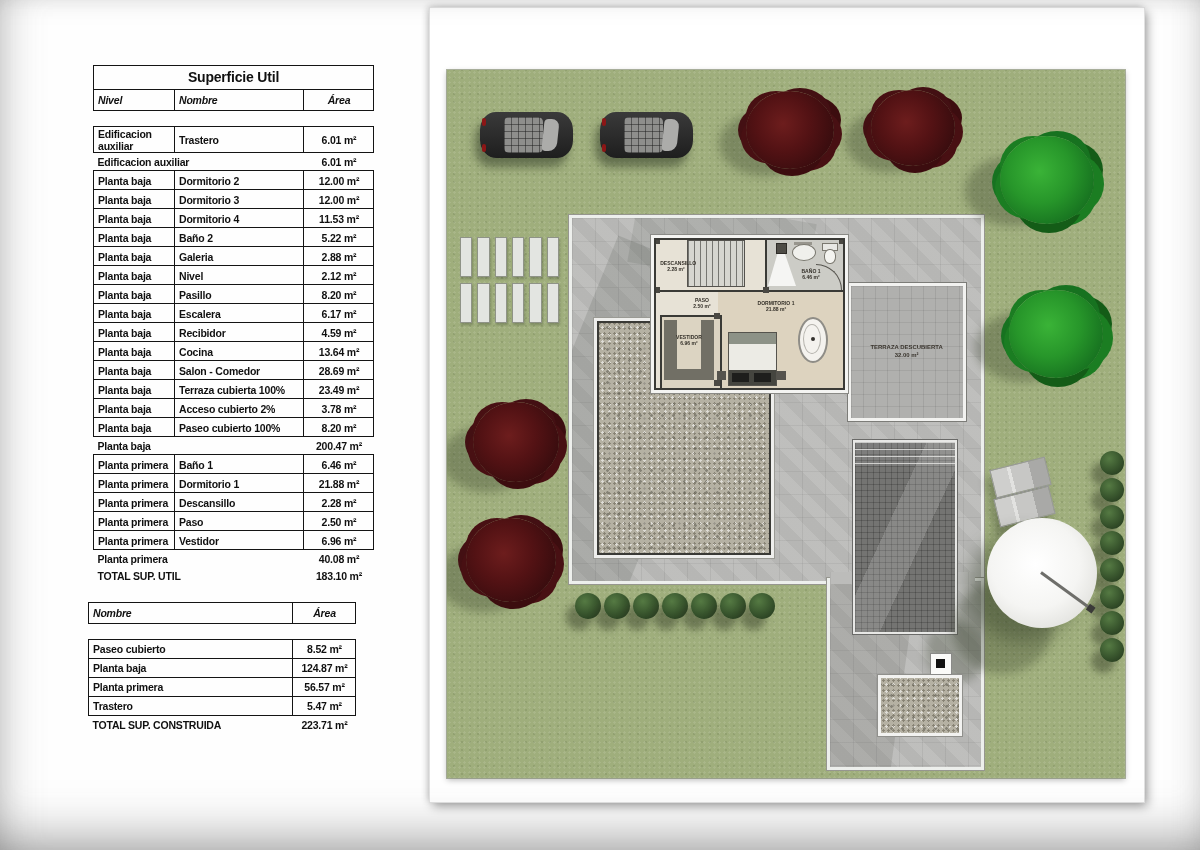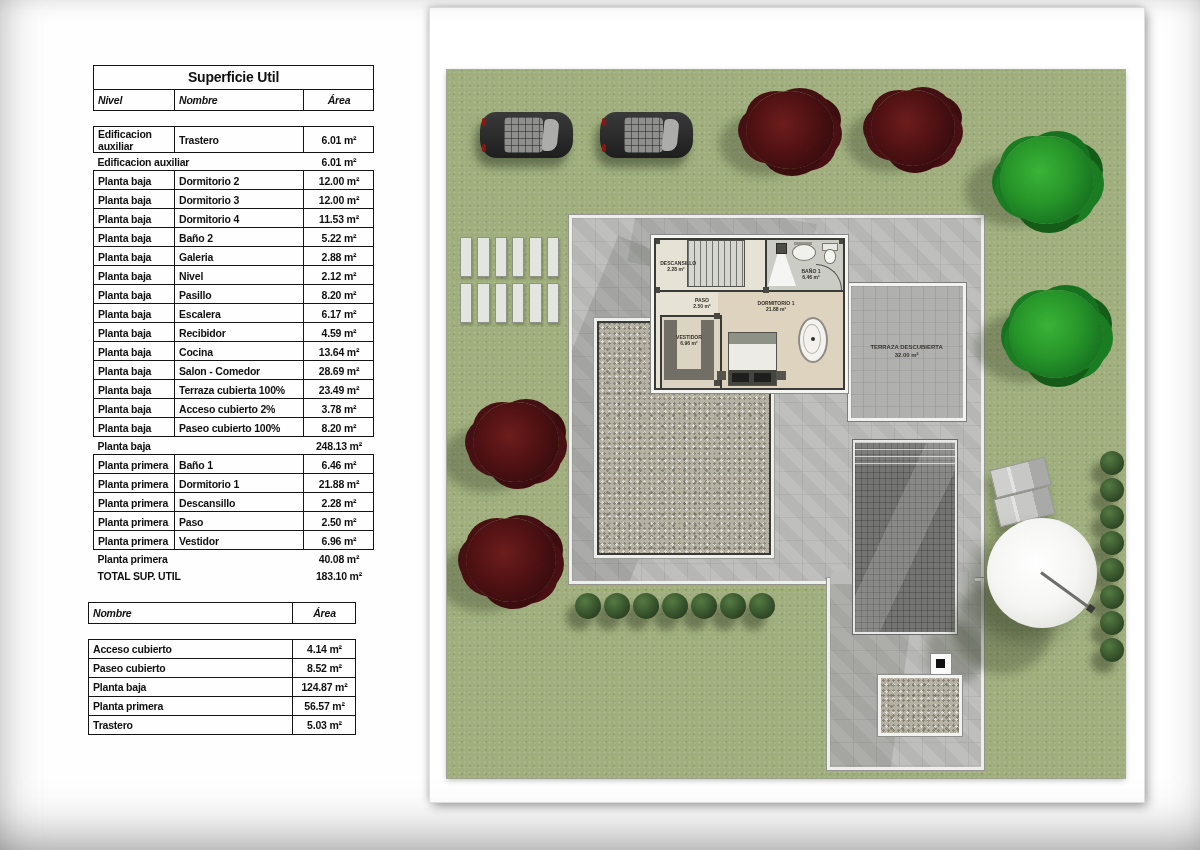--- a/index.html
+++ b/index.html
@@ -218,21 +218,21 @@
           <td>Acceso cubierto 2%</td>
           <td>3.78 m²</td>
         </tr>
         <tr class="t-data">
           <td>Planta baja</td>
           <td>Paseo cubierto 100%</td>
           <td>8.20 m²</td>
         </tr>
         <tr class="t-subtotal">
           <td colspan="2">Planta baja</td>
-          <td>248.13 m²</td>
+          <td>200.47 m²</td>
         </tr>
         <tr class="t-data">
           <td>Planta primera</td>
           <td>Baño 1</td>
           <td>6.46 m²</td>
         </tr>
         <tr class="t-data">
           <td>Planta primera</td>
           <td>Dormitorio 1</td>
           <td>21.88 m²</td>
@@ -272,38 +272,38 @@
       <tr class="cols">
         <td>Nombre</td>
         <td>Área</td>
       </tr>
     </thead>
     <tbody>
         <tr class="t-spacer">
           <td colspan="2"></td>
         </tr>
         <tr class="t-data">
-          <td>Acceso cubierto</td>
-          <td>4.14 m²</td>
-        </tr>
-        <tr class="t-data">
           <td>Paseo cubierto</td>
           <td>8.52 m²</td>
         </tr>
         <tr class="t-data">
           <td>Planta baja</td>
           <td>124.87 m²</td>
         </tr>
         <tr class="t-data">
           <td>Planta primera</td>
           <td>56.57 m²</td>
         </tr>
         <tr class="t-data">
           <td>Trastero</td>
-          <td>5.03 m²</td>
+          <td>5.47 m²</td>
+        </tr>
+        <tr class="t-total">
+          <td colspan="1">TOTAL SUP. CONSTRUIDA</td>
+          <td>223.71 m²</td>
         </tr>
       </tbody>
   </table>
 
   <div class="plan-frame">
     <div class="green">
 
       <div class="stones" style="left:13px;top:167px;width:99px;height:86px;">
         <div class="stone"></div>
           <div class="stone"></div>

